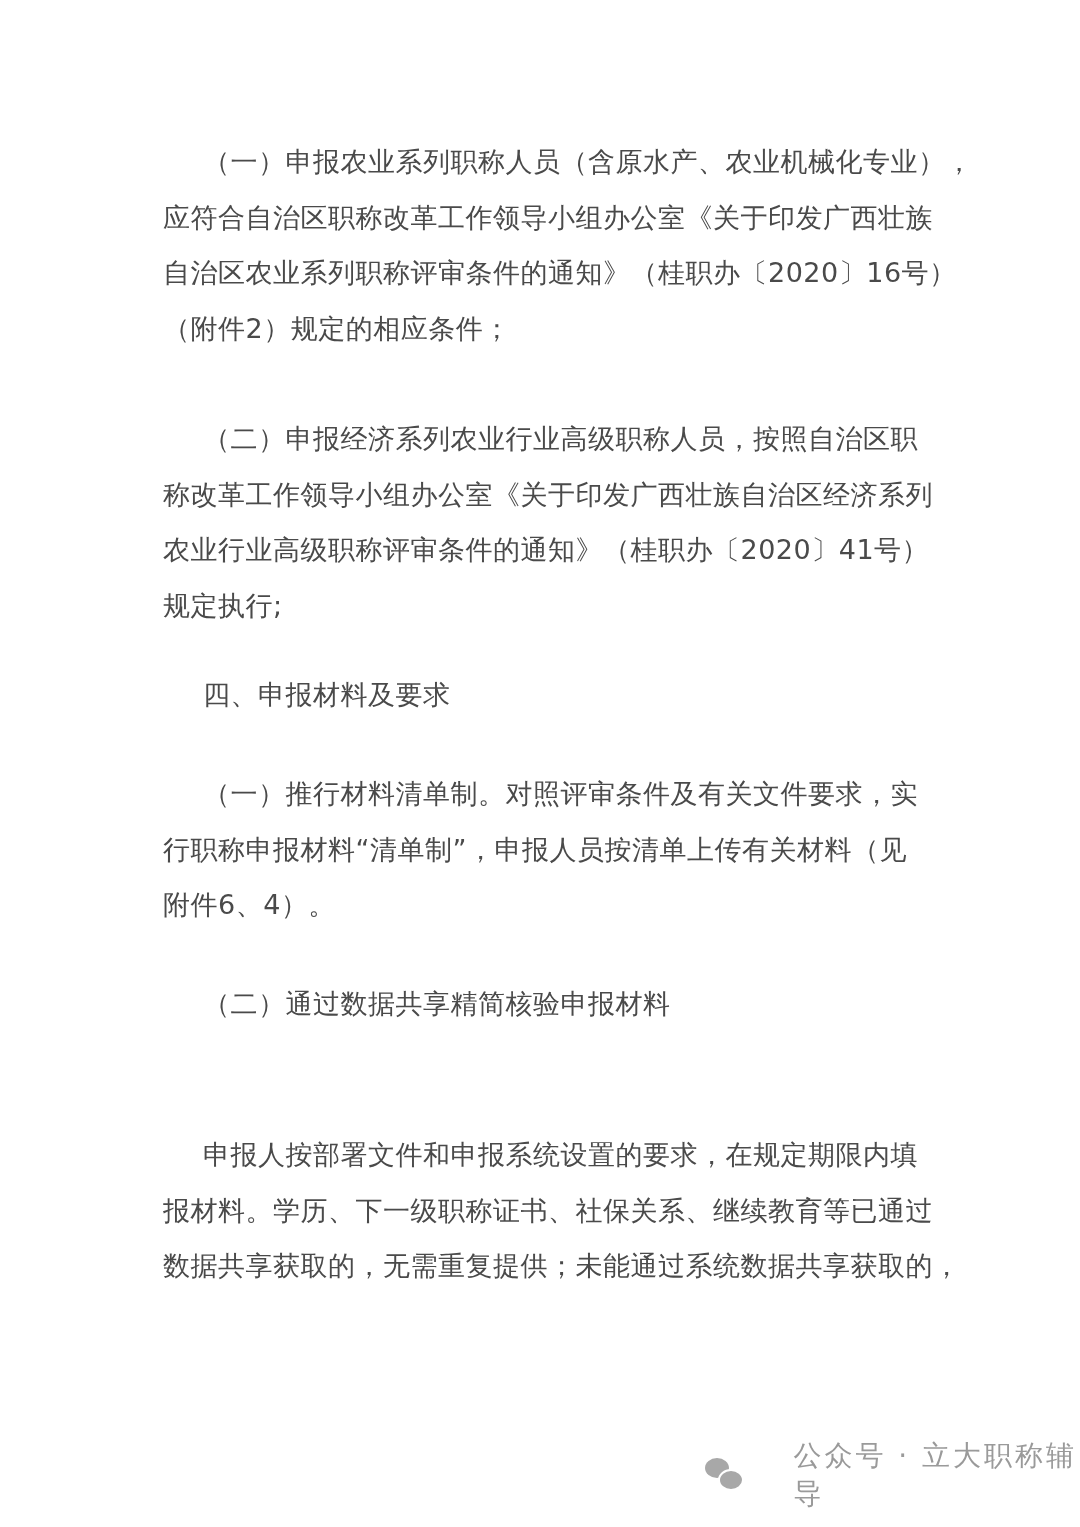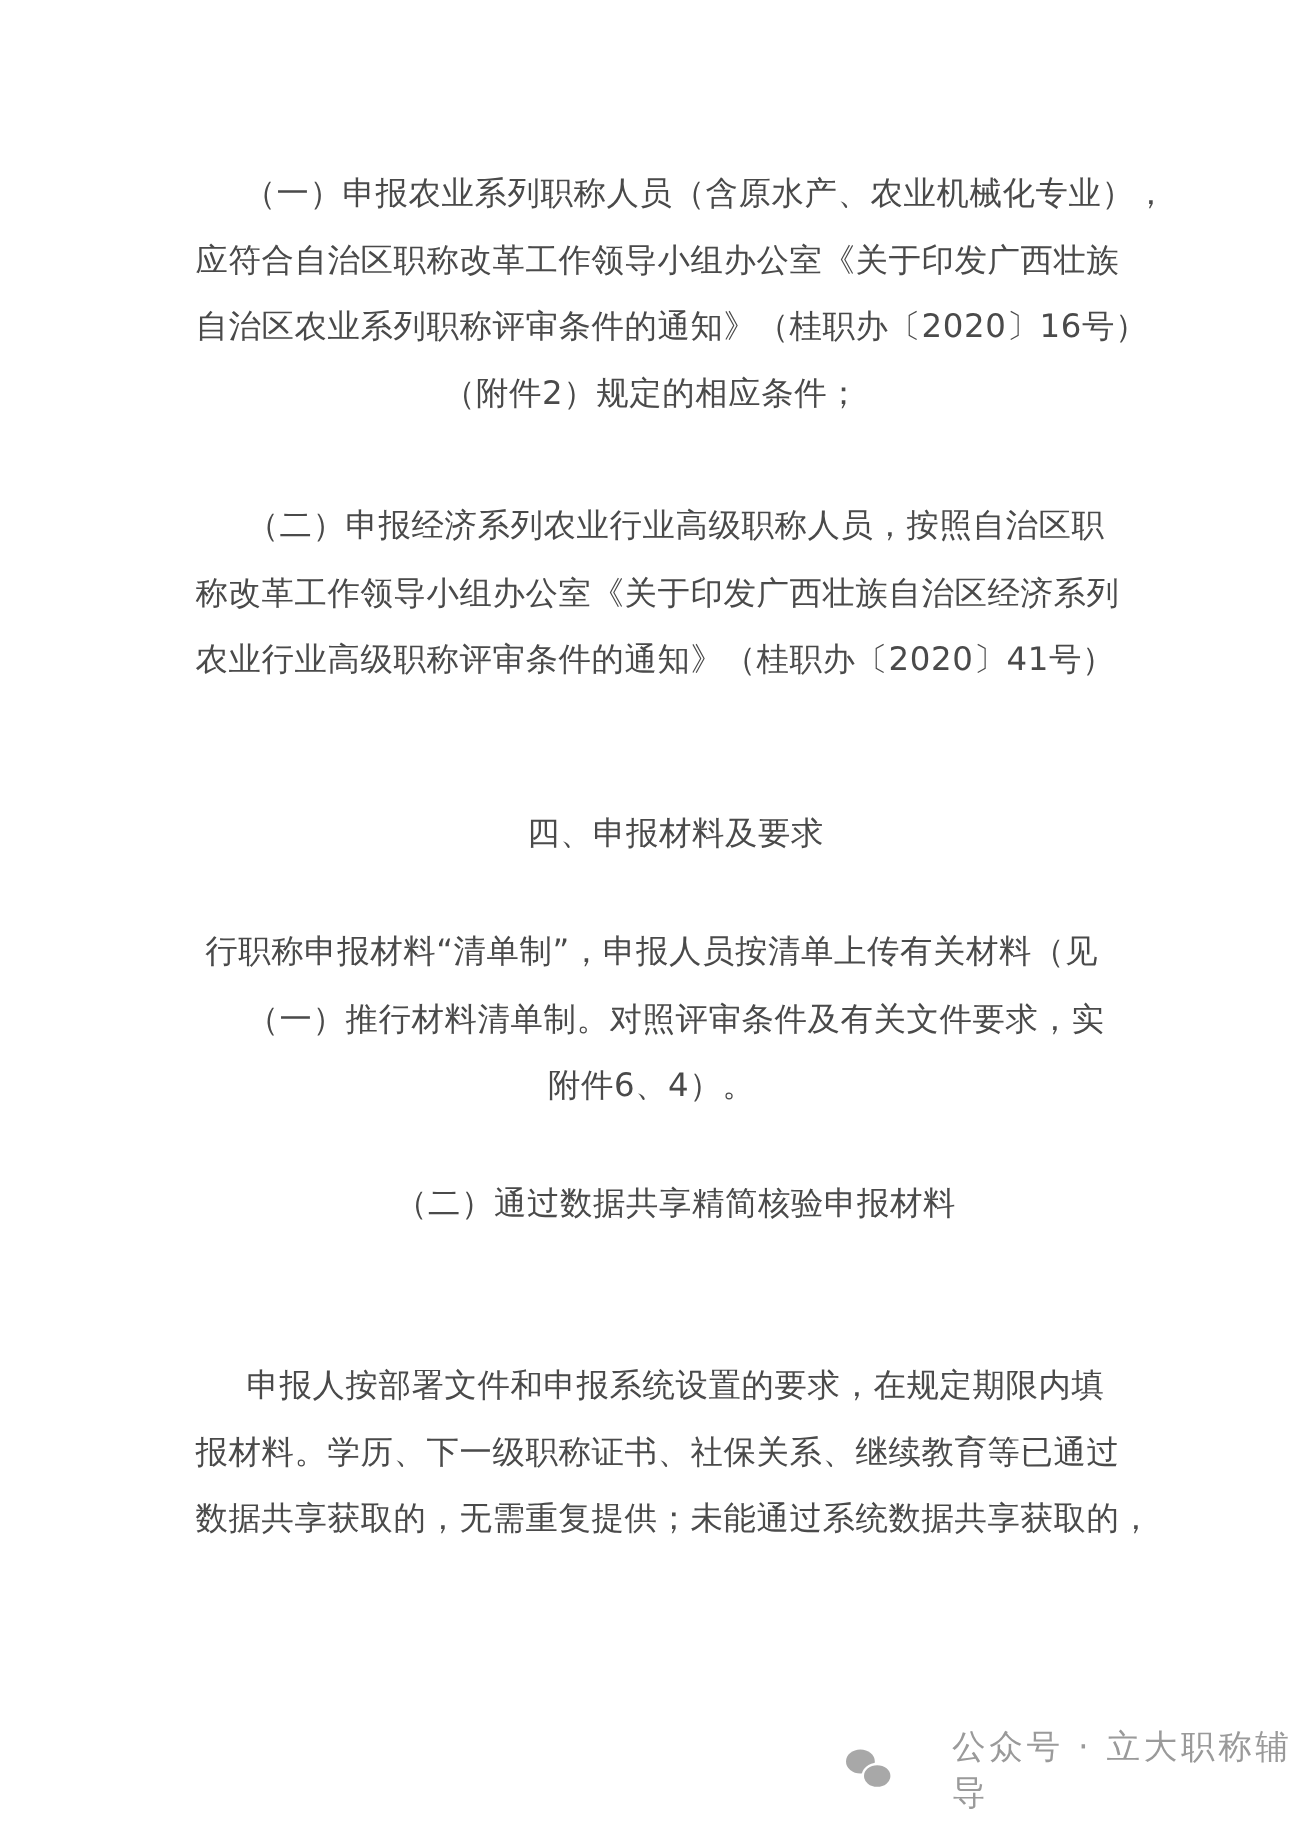--- a/index.html
+++ b/index.html
@@ -1,19 +1,19 @@
 <!DOCTYPE html>
 <html><head>
 <meta charset="utf-8">
 <style>
   html, body { margin:0; padding:0; background:#ffffff; }
   body { width:1080px; height:1527px; position:relative; overflow:hidden;
          font-family:"DejaVu Sans", "Liberation Sans", sans-serif; color:#4a4a4a; }
   .doc { position:absolute; left:163px; top:0; width:760px; }
-  .para { position:absolute; left:0; width:760px; font-size:27px; line-height:55.5px; letter-spacing:0.5px; white-space:nowrap;text-align:center; }
+  .para { position:absolute; left:0; width:760px; font-size:27px; line-height:55.5px; letter-spacing:0.5px; white-space:nowrap; }
   .line { display:block; height:55.5px; }
   .indent { padding-left:40px; }
   .footer { position:absolute; left:705px; top:1455px; height:40px; display:flex; align-items:center; color:#9a9a9a; font-size:28px; letter-spacing:3px;gap:42px; }
   .wx { width:40px; height:34px; position:relative; margin-right:10px; }
   .b1 { position:absolute; left:0; top:0; width:24px; height:20px; background:#a8a8a8; border-radius:50%; }
   .b2 { position:absolute; left:13px; top:11px; width:22px; height:18px; background:#a8a8a8; border-radius:50%; border:2px solid #fff; }
 </style>
 </head>
 <body>
 
@@ -21,27 +21,28 @@
   <div class="para" style="top:134px">
     <span class="line indent">（一）申报农业系列职称人员（含原水产、农业机械化专业），</span>
     <span class="line">应符合自治区职称改革工作领导小组办公室《关于印发广西壮族</span>
     <span class="line">自治区农业系列职称评审条件的通知》（桂职办〔2020〕16号）</span>
     <span class="line">（附件2）规定的相应条件；</span>
   </div>
   <div class="para" style="top:411px">
     <span class="line indent">（二）申报经济系列农业行业高级职称人员，按照自治区职</span>
     <span class="line">称改革工作领导小组办公室《关于印发广西壮族自治区经济系列</span>
     <span class="line">农业行业高级职称评审条件的通知》（桂职办〔2020〕41号）</span>
+    <span class="line">规定执行;</span>
   </div>
   <div class="para" style="top:667px">
     <span class="line indent">四、申报材料及要求</span>
   </div>
   <div class="para" style="top:766px">
+    <span class="line indent">（一）推行材料清单制。对照评审条件及有关文件要求，实</span>
     <span class="line">行职称申报材料“清单制”，申报人员按清单上传有关材料（见</span>
-    <span class="line indent">（一）推行材料清单制。对照评审条件及有关文件要求，实</span>
     <span class="line">附件6、4）。</span>
   </div>
   <div class="para" style="top:976px">
     <span class="line indent">（二）通过数据共享精简核验申报材料</span>
   </div>
   <div class="para" style="top:1127px">
     <span class="line indent">申报人按部署文件和申报系统设置的要求，在规定期限内填</span>
     <span class="line">报材料。学历、下一级职称证书、社保关系、继续教育等已通过</span>
     <span class="line">数据共享获取的，无需重复提供；未能通过系统数据共享获取的，</span>
   </div>

